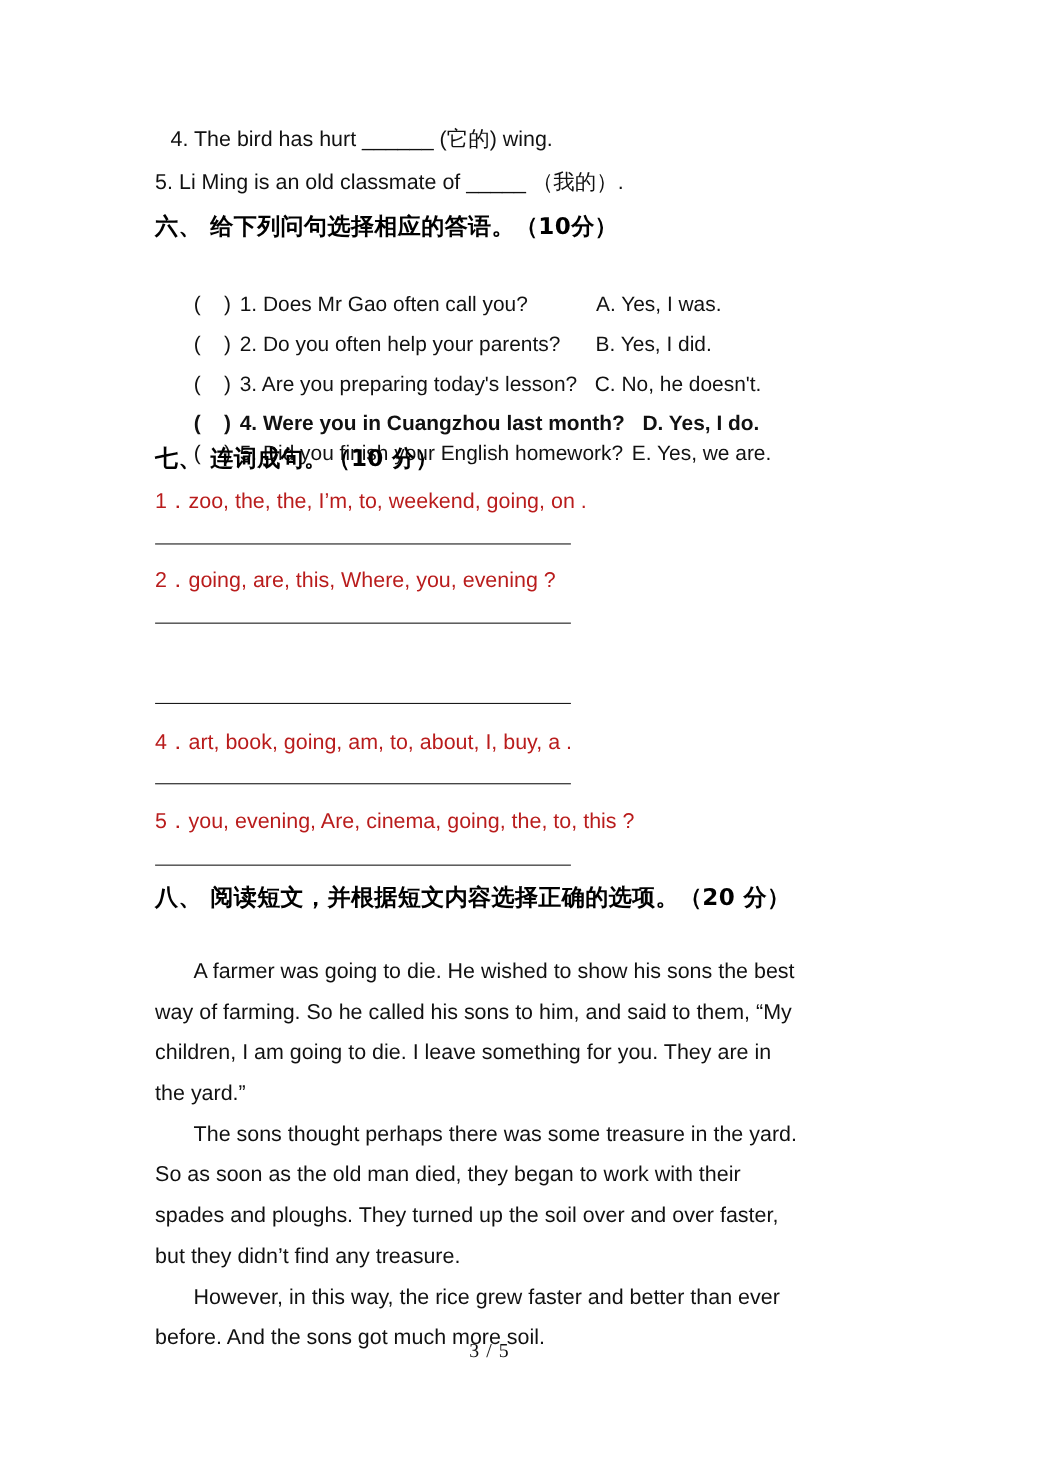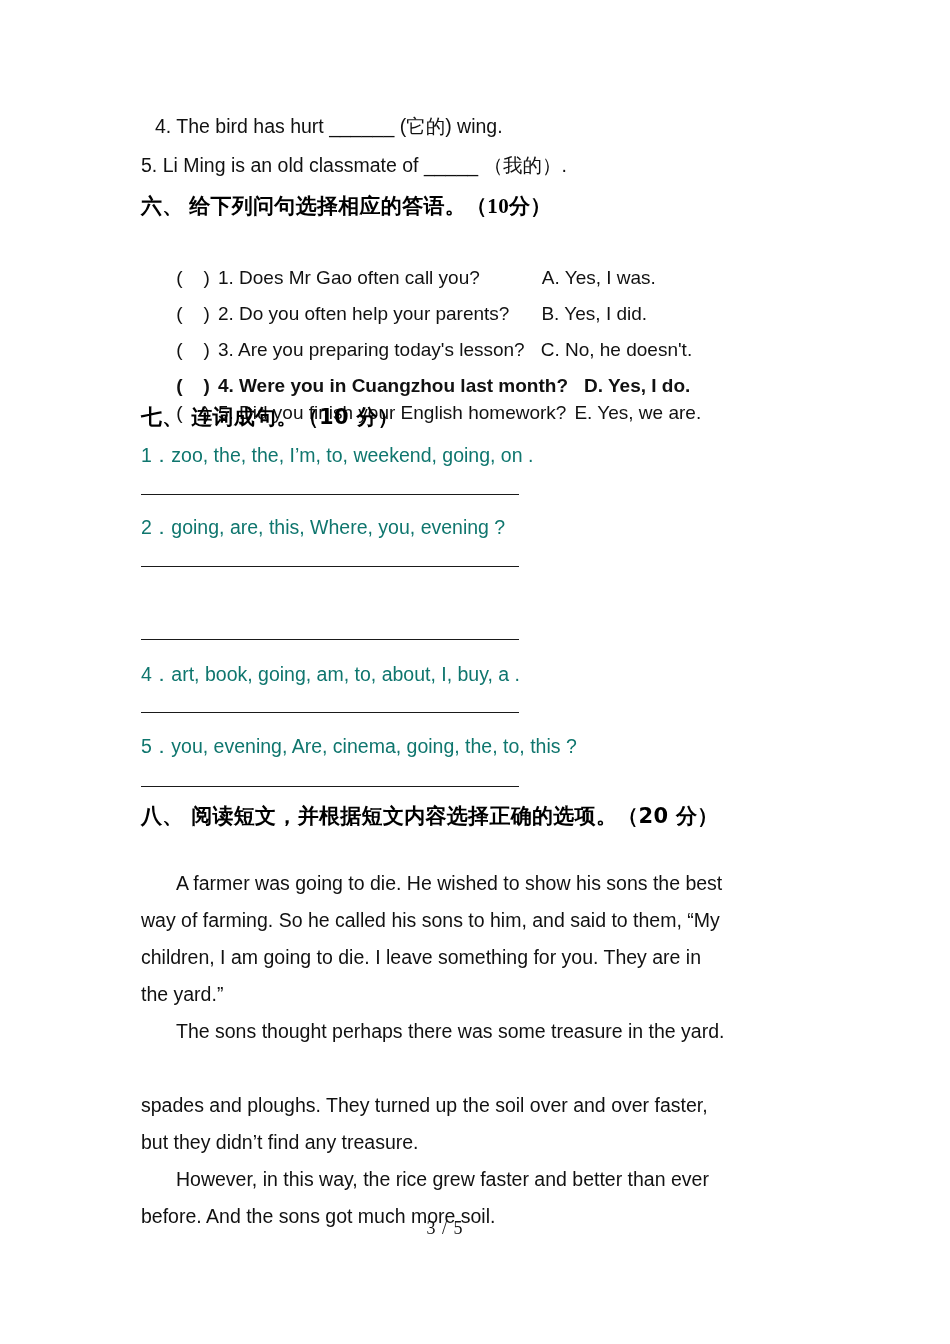--- a/index.html
+++ b/index.html
@@ -53,21 +53,21 @@
   .match-row .paren { letter-spacing: 0px; }
   .match-row .qtext { }
   .match-row .opt { }
 
   
   .wo-item {
     position: absolute;
     left: 141px;
     font-size: 19.5px;
     white-space: pre;
-    color: #0f766e;
+    color: #b91c1c;
   }
   .answer-rule {
     position: absolute;
     left: 141px;
     width: 378px;
     height: 0;
     border-bottom: 1.6px solid #1a1a1a;
   }
 
   
@@ -95,21 +95,21 @@
 </style>
 </head>
 <body>
 
 <div class="page">
 
   <div class="fill-line" style="left:141px; top:113px;margin-left:14px;">4. The bird has hurt ______ (它的) wing.</div>
 
   <div class="fill-line" style="left:141px; top:152px;">5. Li Ming is an old classmate of _____ （我的）.</div>
 
-  <div class="heading" style="left:141px; top:192px;font-family:Liberation Serif, serif;">六、 给下列问句选择相应的答语。（10分）</div>
+  <div class="heading" style="left:141px; top:192px;">六、 给下列问句选择相应的答语。（10分）</div>
 
   <div class="match-row" style="top:245px;">
     <span class="paren">(    )</span><span style="display:inline-block;width:8px"></span><span class="qtext">1. Does Mr Gao often call you?</span><span style="display:inline-block;width:62px"></span><span class="opt">A. Yes, I was.</span>
   </div>
 
   <div class="match-row" style="top:281px;">
     <span class="paren">(    )</span><span style="display:inline-block;width:8px"></span><span class="qtext">2. Do you often help your parents?</span><span style="display:inline-block;width:32px"></span><span class="opt">B. Yes, I did.</span>
   </div>
 
   <div class="match-row" style="top:317px;">
@@ -141,20 +141,21 @@
   <div class="answer-rule" style="top:786px;"></div>
 
   <div class="heading" style="left:141px; top:802px;">八、 阅读短文，并根据短文内容选择正确的选项。（20 分）</div>
 
   <div class="passage-line indent" style="top:844px;">A farmer was going to die. He wished to show his sons the best</div>
   <div class="passage-line" style="top:881px;">way of farming. So he called his sons to him, and said to them, “My</div>
   <div class="passage-line" style="top:918px;">children, I am going to die. I leave something for you. They are in</div>
   <div class="passage-line" style="top:955px;">the yard.”</div>
 
   <div class="passage-line indent" style="top:992px;">The sons thought perhaps there was some treasure in the yard.</div>
+  <div class="passage-line" style="top:1029px;">So as soon as the old man died, they began to work with their</div>
   <div class="passage-line" style="top:1066px;">spades and ploughs. They turned up the soil over and over faster,</div>
   <div class="passage-line" style="top:1103px;">but they didn’t find any treasure.</div>
 
   <div class="passage-line indent" style="top:1140px;">However, in this way, the rice grew faster and better than ever</div>
   <div class="passage-line" style="top:1177px;">before. And the sons got much more soil.</div>
 
   <div class="footer" style="top:1218px;">3 / 5</div>
 
 </div>
 

